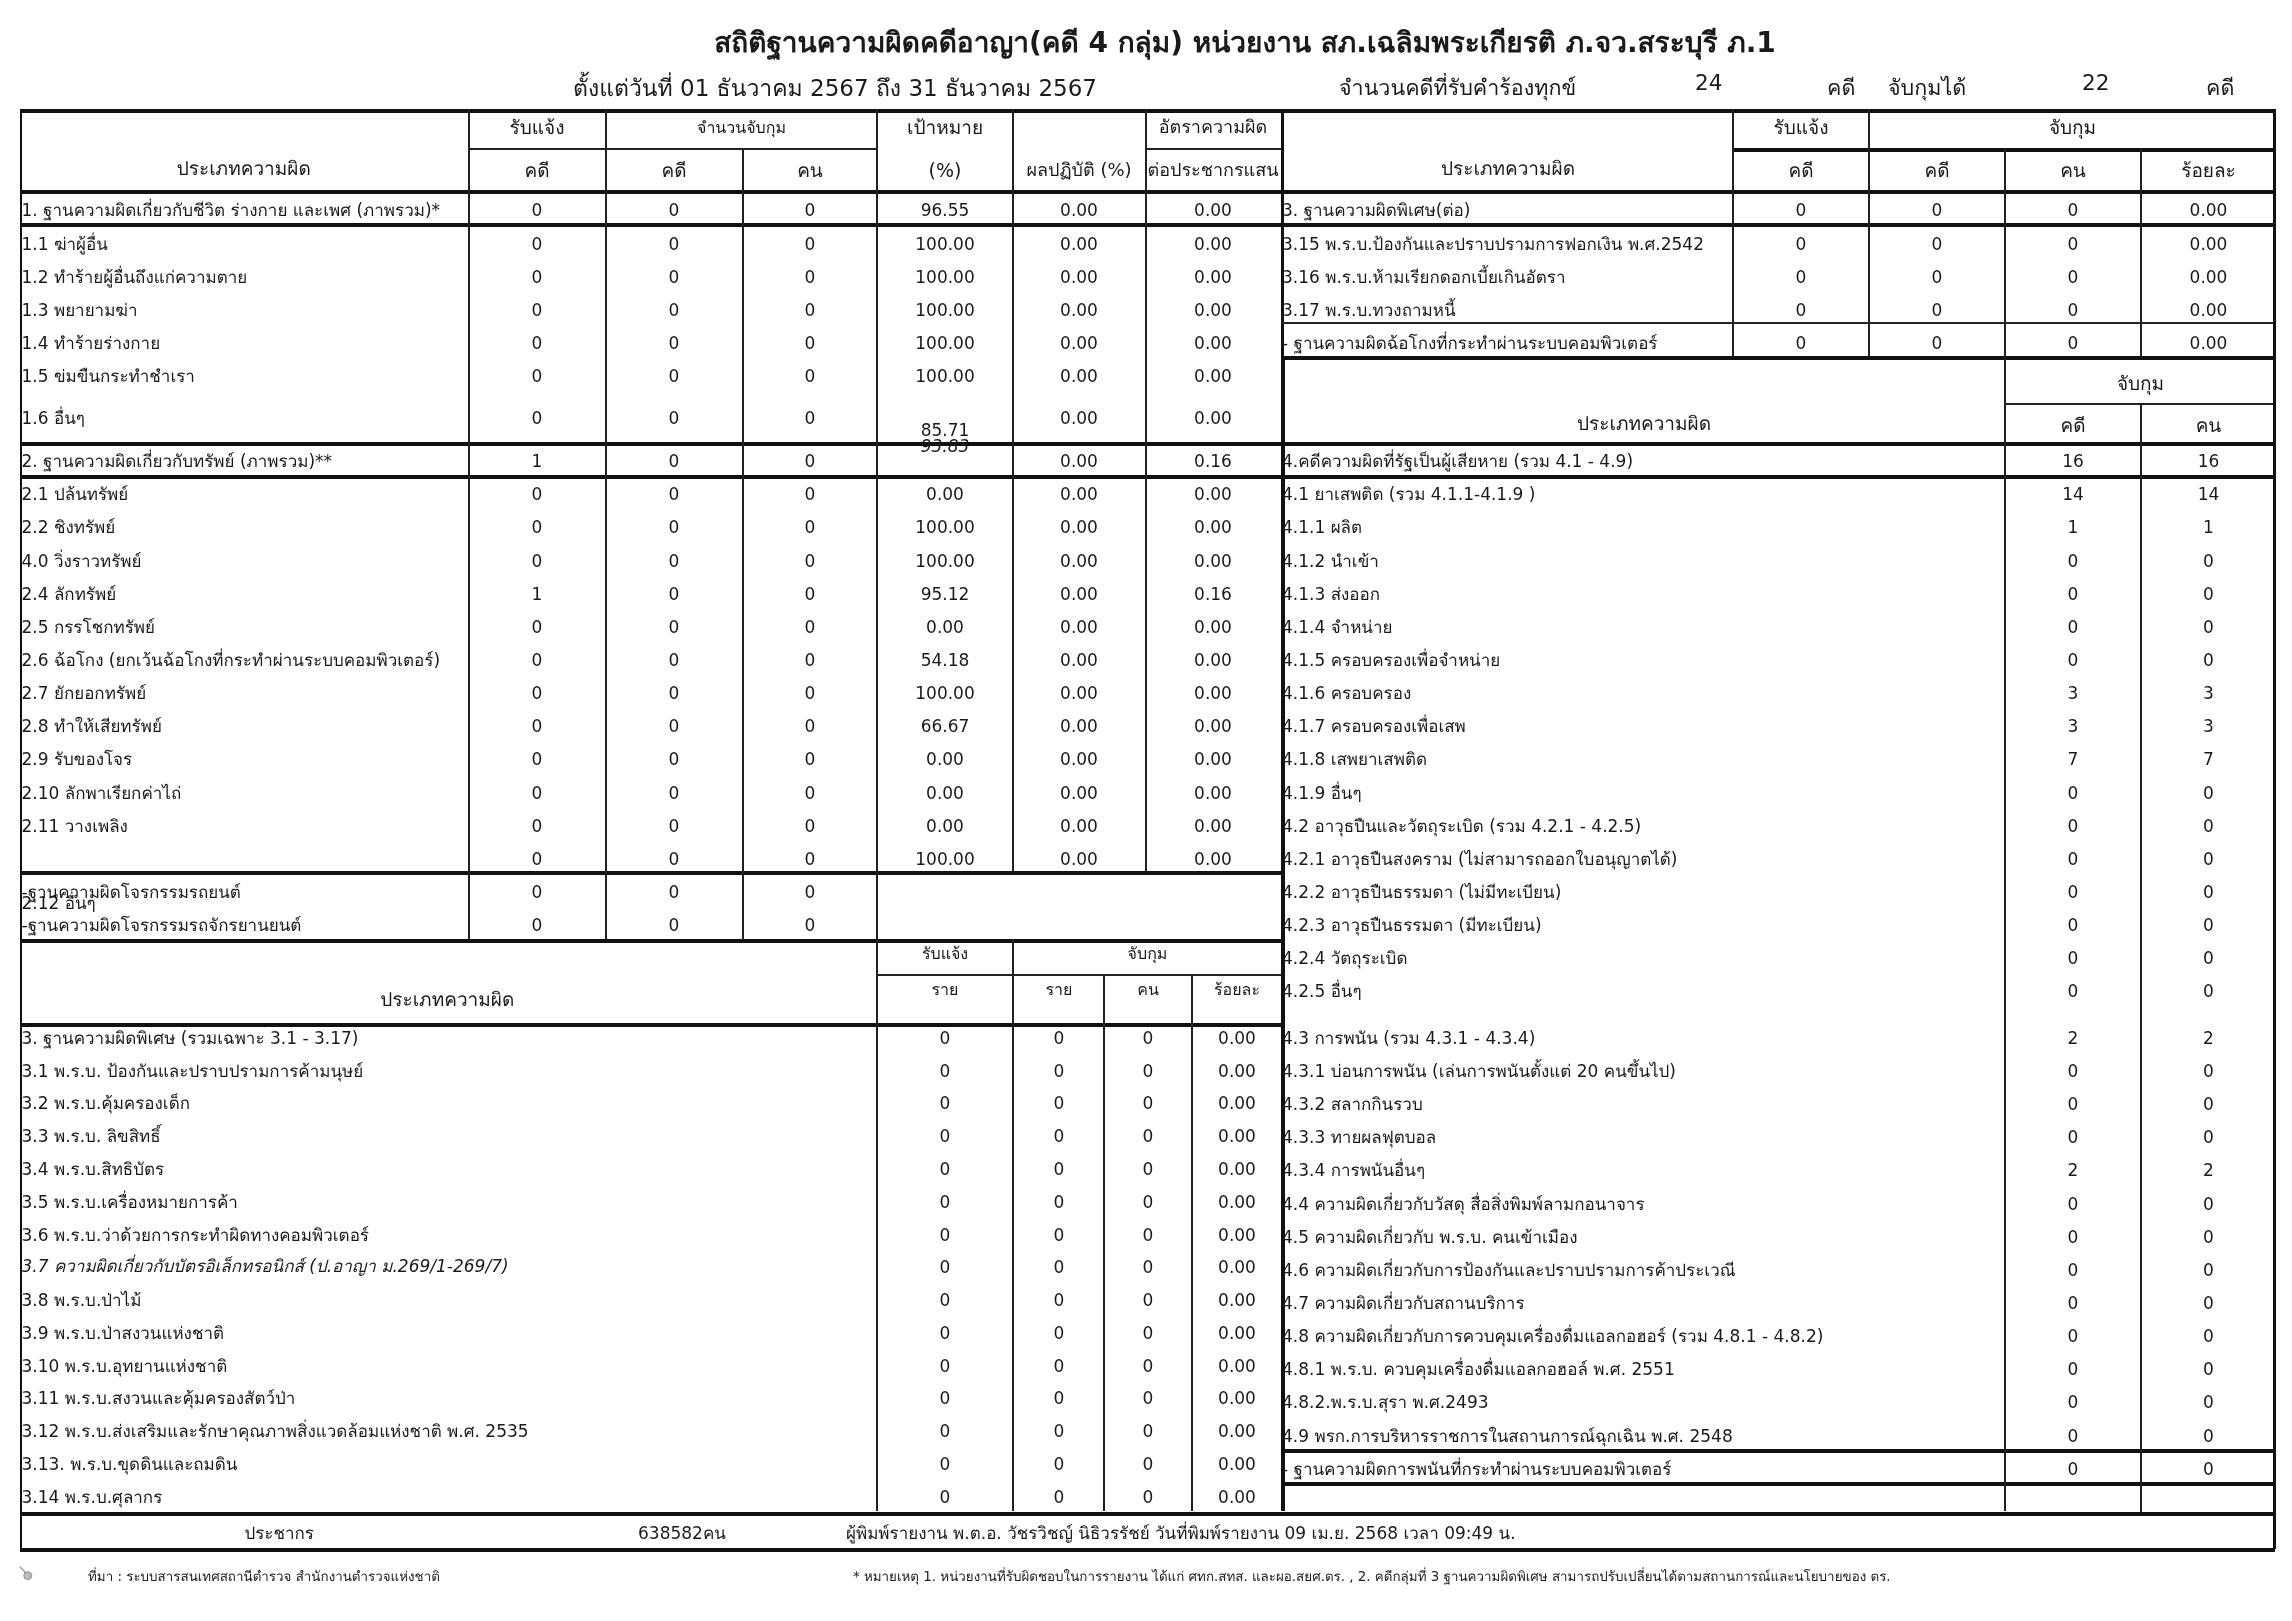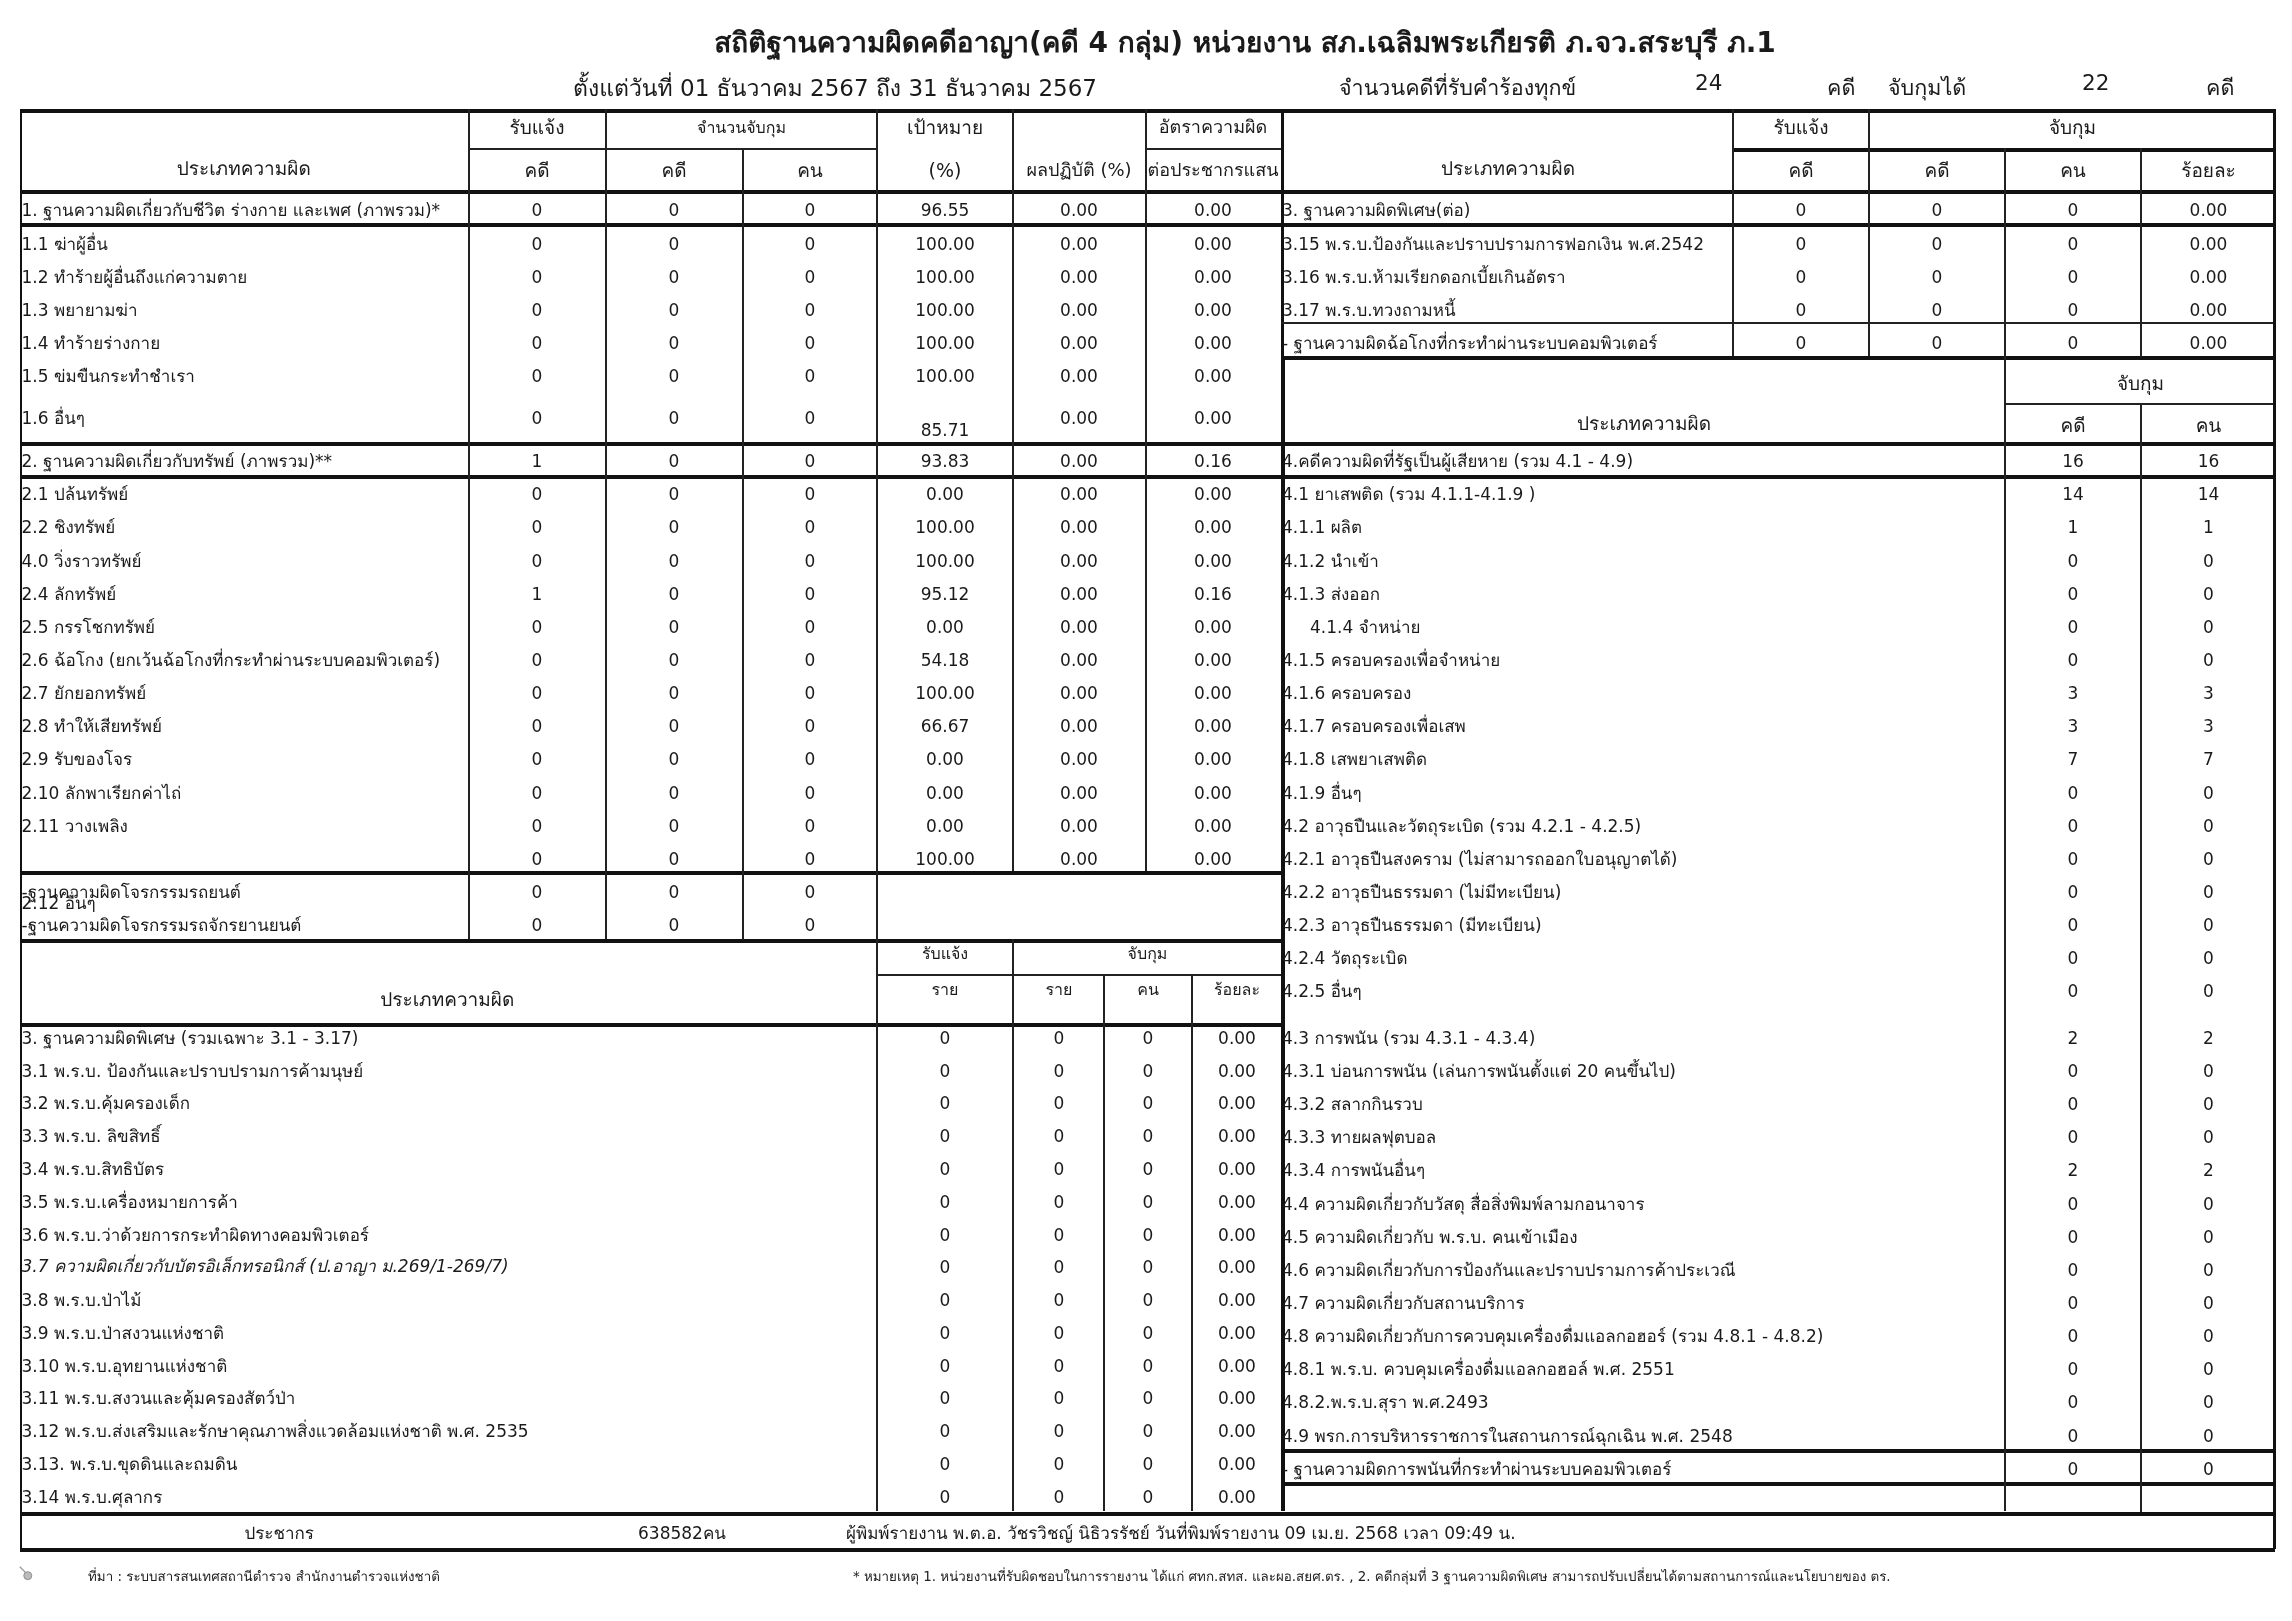--- a/index.html
+++ b/index.html
@@ -151,21 +151,21 @@
         <div class="t c" style="left:743px;width:134px;top:410px;">0</div>
         <div class="t c" style="left:878px;width:134px;top:410px;margin-top:12px;">85.71</div>
         <div class="t c" style="left:1014px;width:130px;top:410px;">0.00</div>
         <div class="t c" style="left:1146px;width:134px;top:410px;">0.00</div>
       </div>
       <div class="" style="position:absolute;left:0;top:0;">
         <div class="t" style="left:21.5px;top:453px;">2. ฐานความผิดเกี่ยวกับทรัพย์ (ภาพรวม)**</div>
         <div class="t c" style="left:470px;width:134px;top:453px;">1</div>
         <div class="t c" style="left:607px;width:134px;top:453px;">0</div>
         <div class="t c" style="left:743px;width:134px;top:453px;">0</div>
-        <div class="t c" style="left:878px;width:134px;top:453px;">93.83</div>
+        <div class="t c" style="left:878px;width:134px;top:438px;font-style:italic;">93.83</div>
         <div class="t c" style="left:1014px;width:130px;top:453px;">0.00</div>
         <div class="t c" style="left:1146px;width:134px;top:453px;">0.16</div>
       </div>
       <div class="" style="position:absolute;left:0;top:0;">
         <div class="t" style="left:21.5px;top:486px;">2.1 ปล้นทรัพย์</div>
         <div class="t c" style="left:470px;width:134px;top:486px;">0</div>
         <div class="t c" style="left:607px;width:134px;top:486px;">0</div>
         <div class="t c" style="left:743px;width:134px;top:486px;">0</div>
         <div class="t c" style="left:878px;width:134px;top:486px;">0.00</div>
         <div class="t c" style="left:1014px;width:130px;top:486px;">0.00</div>
@@ -480,21 +480,21 @@
         <div class="t" style="left:1282px;top:553px;">4.1.2 นำเข้า</div>
         <div class="t c" style="left:2006px;width:134px;top:553px;">0</div>
         <div class="t c" style="left:2142px;width:133px;top:553px;">0</div>
       </div>
       <div class="" style="position:absolute;left:0;top:0;">
         <div class="t" style="left:1282px;top:586px;">4.1.3 ส่งออก</div>
         <div class="t c" style="left:2006px;width:134px;top:586px;">0</div>
         <div class="t c" style="left:2142px;width:133px;top:586px;">0</div>
       </div>
       <div class="" style="position:absolute;left:0;top:0;">
-        <div class="t" style="left:1282px;top:619px;padding-left:28px;">4.1.4 จำหน่าย</div>
+        <div class="t" style="left:1282px;top:619px;">4.1.4 จำหน่าย</div>
         <div class="t c" style="left:2006px;width:134px;top:619px;">0</div>
         <div class="t c" style="left:2142px;width:133px;top:619px;">0</div>
       </div>
       <div class="" style="position:absolute;left:0;top:0;">
         <div class="t" style="left:1282px;top:652px;">4.1.5 ครอบครองเพื่อจำหน่าย</div>
         <div class="t c" style="left:2006px;width:134px;top:652px;">0</div>
         <div class="t c" style="left:2142px;width:133px;top:652px;">0</div>
       </div>
       <div class="" style="position:absolute;left:0;top:0;">
         <div class="t" style="left:1282px;top:685px;">4.1.6 ครอบครอง</div>

